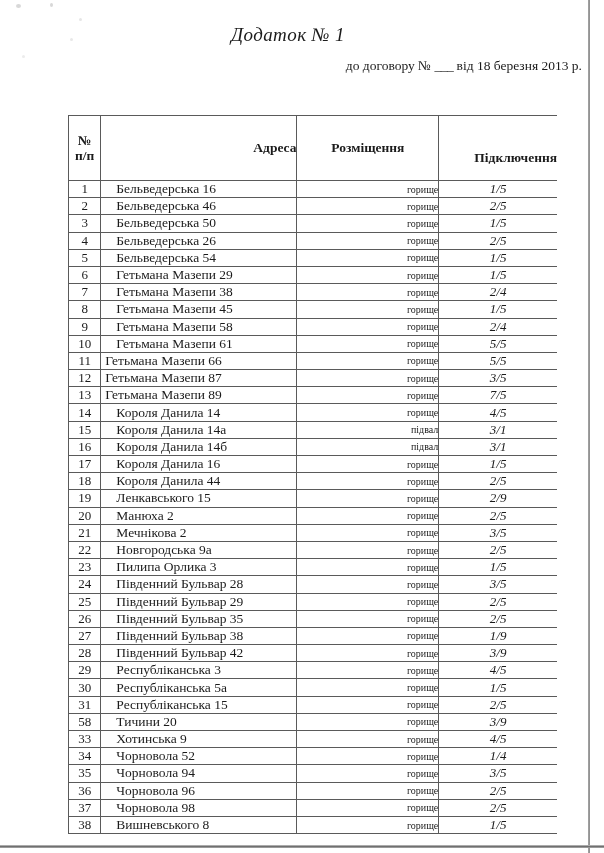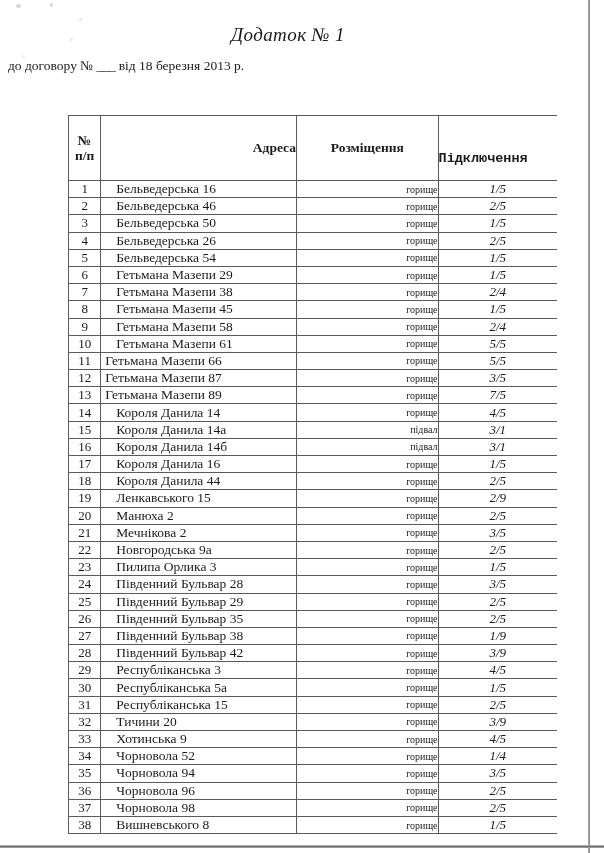--- a/index.html
+++ b/index.html
@@ -51,23 +51,24 @@
     top: 24px;
     width: 560px;
     text-align: center;
     font-style: italic;
     font-size: 19px;
     letter-spacing: 0.4px;
     margin-left: 8px;
   }
   .doc-subtitle {
     position: absolute;
-    left: 8px;
+    left: 16px;
     top: 58px;
     width: 566px;
+    text-align: right;
     font-size: 13.5px;
   }
   .doc-subtitle .blank {
     letter-spacing: -0.5px;
   }
 
   
   .sheet-table {
     position: absolute;
     left: 68px;
@@ -90,21 +91,21 @@
   }
 
   thead th {
     font-weight: bold;
     font-size: 13.5px;
     height: 50px;
   }
   th.c-num       { width: 34px;  text-align: center; line-height: 1.12; }
   th.c-addr      { width: 193px; text-align: right; }
   th.c-place     { width: 139px; text-align: center; }
-  th.c-conn      { width: 123px; text-align: left; vertical-align: bottom; padding-bottom: 14px; font-family: Liberation Mono, monospace; }
+  th.c-conn      { width: 123px; text-align: right; vertical-align: bottom; padding-bottom: 14px; }
 
   tbody td { height: 16.2px; }
   td.c-num   { width: 34px;  text-align: center; font-size: 13px; }
   td.c-addr  { width: 193px; text-align: left; padding-left: 15px; font-size: 13.5px; }
   td.c-place { width: 139px; text-align: right; font-size: 10px; }
   td.c-conn  { width: 123px; text-align: center; font-style: italic; font-size: 13px; margin-top: 6px; }
 
   
   td.addr-indent { padding-left: 4px; }
   td.place-shift { padding-left: 12px; }
@@ -317,21 +318,21 @@
         <td class="c-place">горище</td>
         <td class="c-conn">1/5</td>
       </tr>
       <tr>
         <td class="c-num">31</td>
         <td class="c-addr">Республіканська 15</td>
         <td class="c-place">горище</td>
         <td class="c-conn">2/5</td>
       </tr>
       <tr>
-        <td class="c-num">32</td>
+        <td class="c-num">58</td>
         <td class="c-addr">Тичини 20</td>
         <td class="c-place">горище</td>
         <td class="c-conn">3/9</td>
       </tr>
       <tr>
         <td class="c-num">33</td>
         <td class="c-addr">Хотинська 9</td>
         <td class="c-place">горище</td>
         <td class="c-conn">4/5</td>
       </tr>

